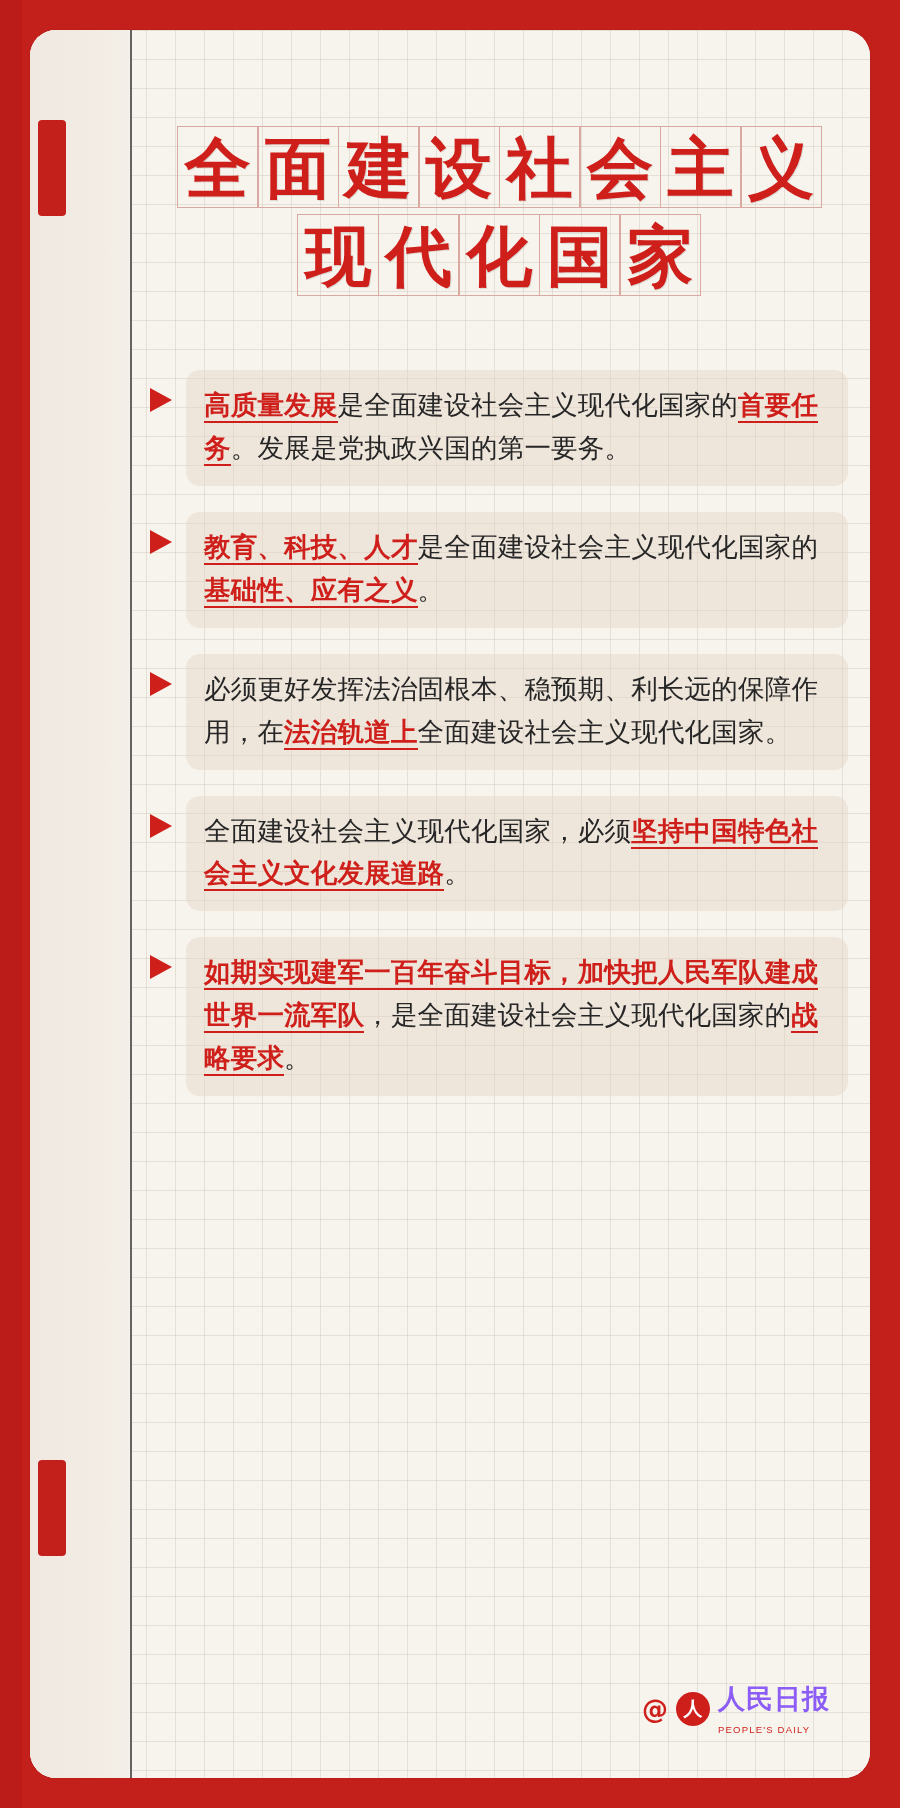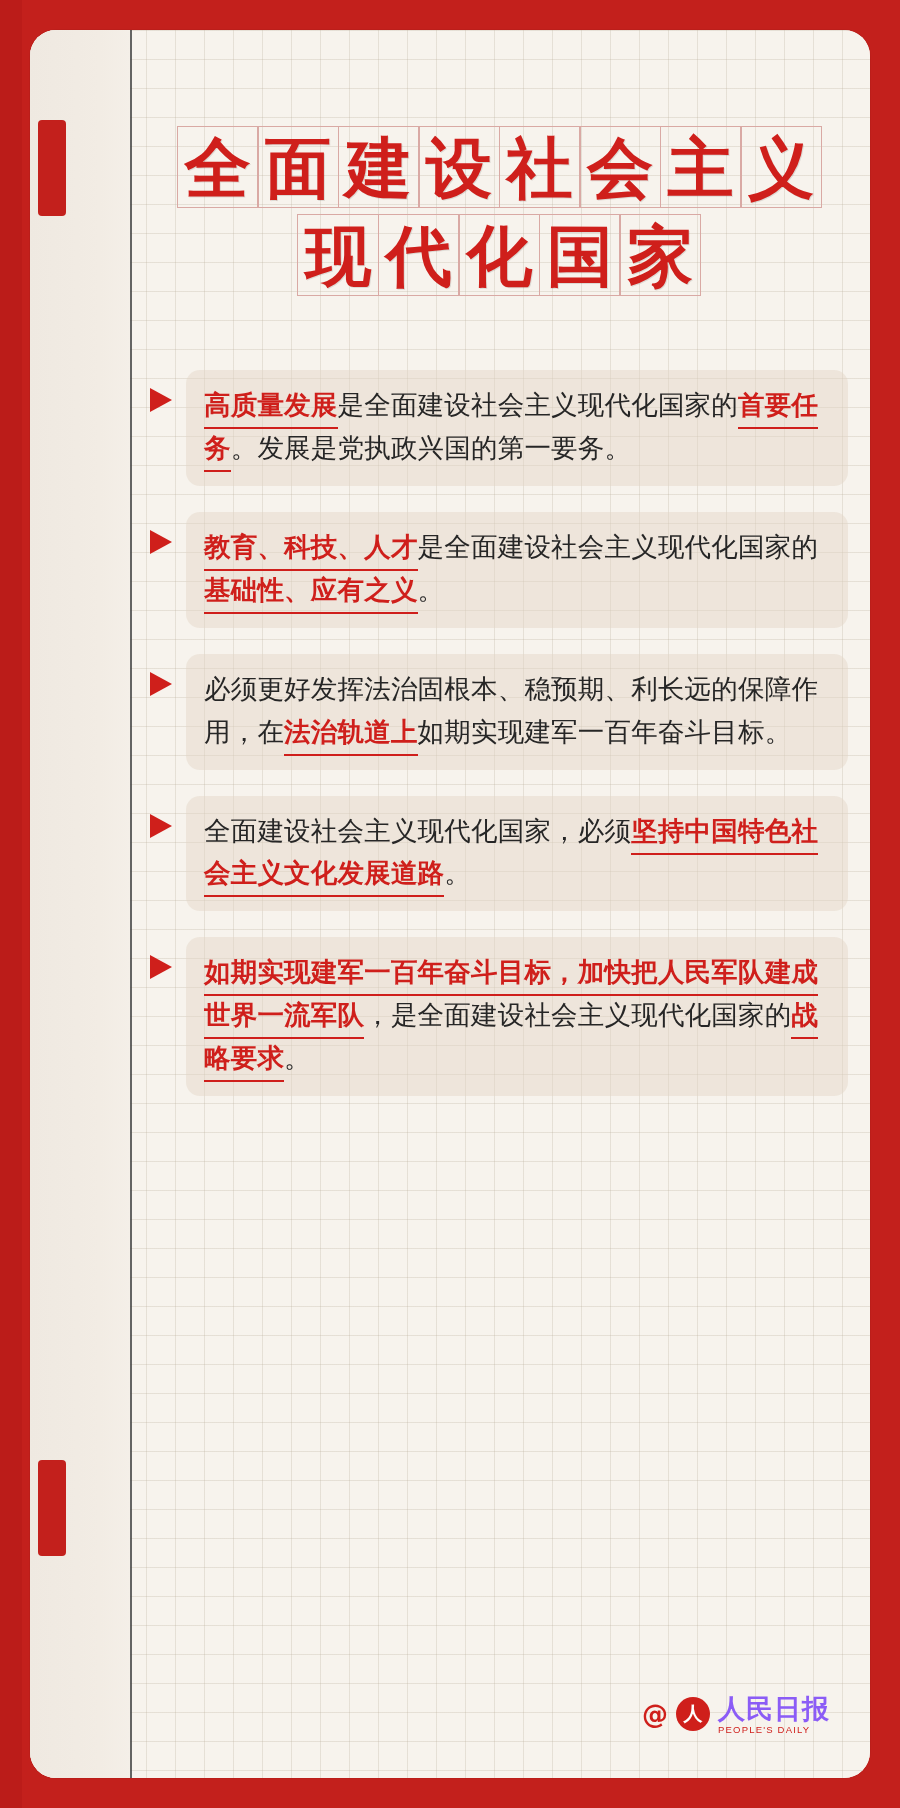--- a/index.html
+++ b/index.html
@@ -148,21 +148,21 @@
     font-family: "DejaVu Sans", sans-serif;
     font-size: 26.5px;
     line-height: 1.62;
     color: #262626;
     letter-spacing: 0.2px;
   }
   .ptext .hl {
     color: #cf1f1b;
     font-weight: bold;
     border-bottom: 2px solid #cf1f1b;
-    padding-bottom: 7px;
+    padding-bottom: 1px;
   }
 
   
   .footer {
     position: absolute;
     right: 40px;
     bottom: 44px;
     display: flex;
     align-items: center;
     gap: 8px;
@@ -196,21 +196,21 @@
     font-weight: bold;
     font-size: 27px;
     color: #8b5cf6;
     letter-spacing: 1px;
   }
   .logo-en {
     font-family: "Liberation Sans", sans-serif;
     font-size: 9.5px;
     color: #cf1f1b;
     letter-spacing: 1.2px;
-    margin-top: 3px;
+    margin-top: 13px;
   }
 </style>
 </head>
 <body>
 
 <div class="poster">
   <div class="left-strip"></div>
 
   <div class="card">
     <div class="grid"></div>
@@ -267,21 +267,21 @@
 
 
       <div class="item">
         <div class="marker">
           <svg width="26" height="28" viewBox="0 0 26 28">
               <polygon points="2,2 24,14 2,26" fill="#cf1f1b"></polygon>
             </svg>
         </div>
         <div class="bubble">
           <div class="ptext">
-            <span>必须更好发挥法治固根本、稳预期、利长远的保障作用，在</span><span class="hl">法治轨道上</span><span>如期实现建军一百年奋斗目标。</span>
+            <span>必须更好发挥法治固根本、稳预期、利长远的保障作用，在</span><span class="hl">法治轨道上</span><span>全面建设社会主义现代化国家。</span>
           </div>
         </div>
       </div>
 
       <div class="item">
         <div class="marker">
           <svg width="26" height="28" viewBox="0 0 26 28">
               <polygon points="2,2 24,14 2,26" fill="#cf1f1b"></polygon>
             </svg>
         </div>

